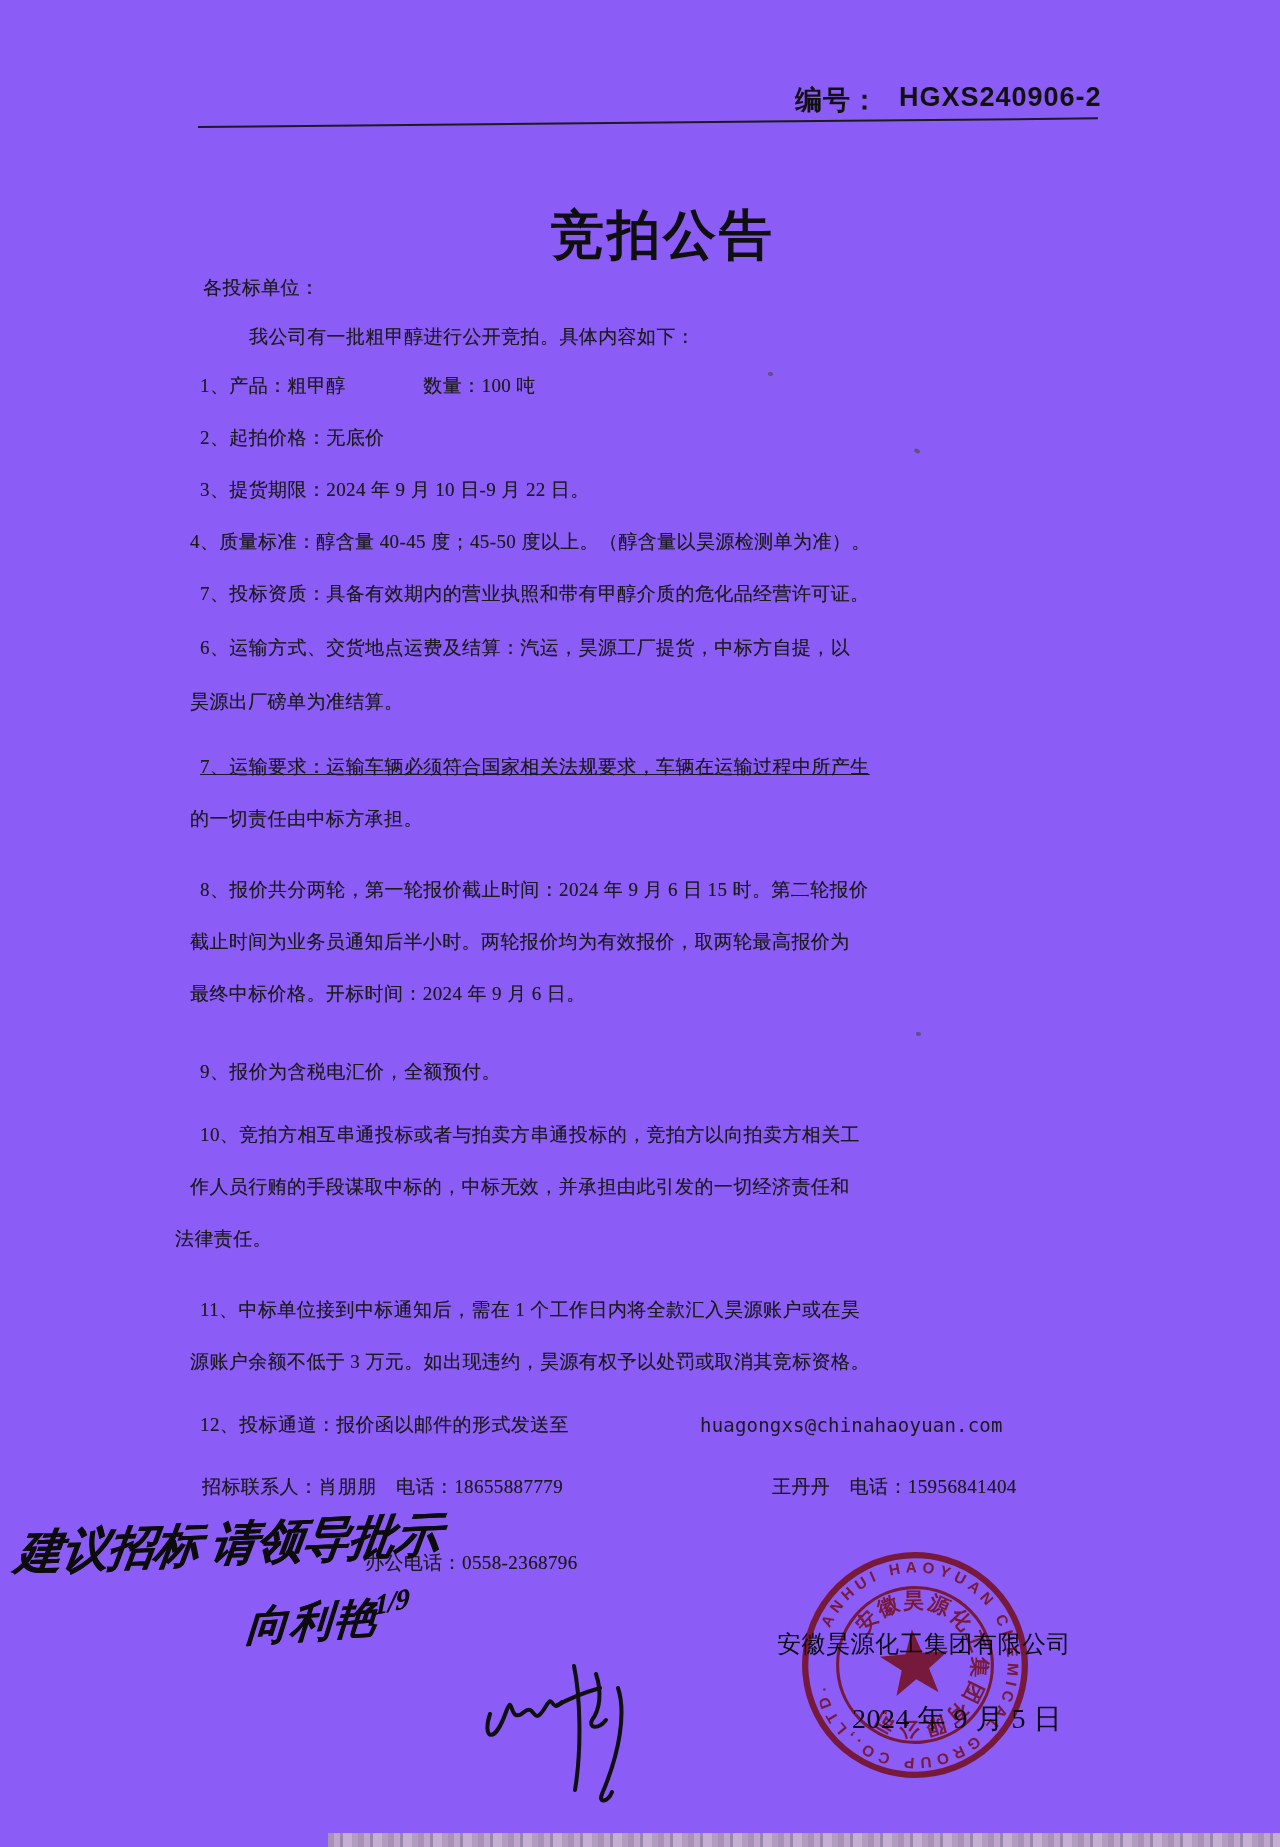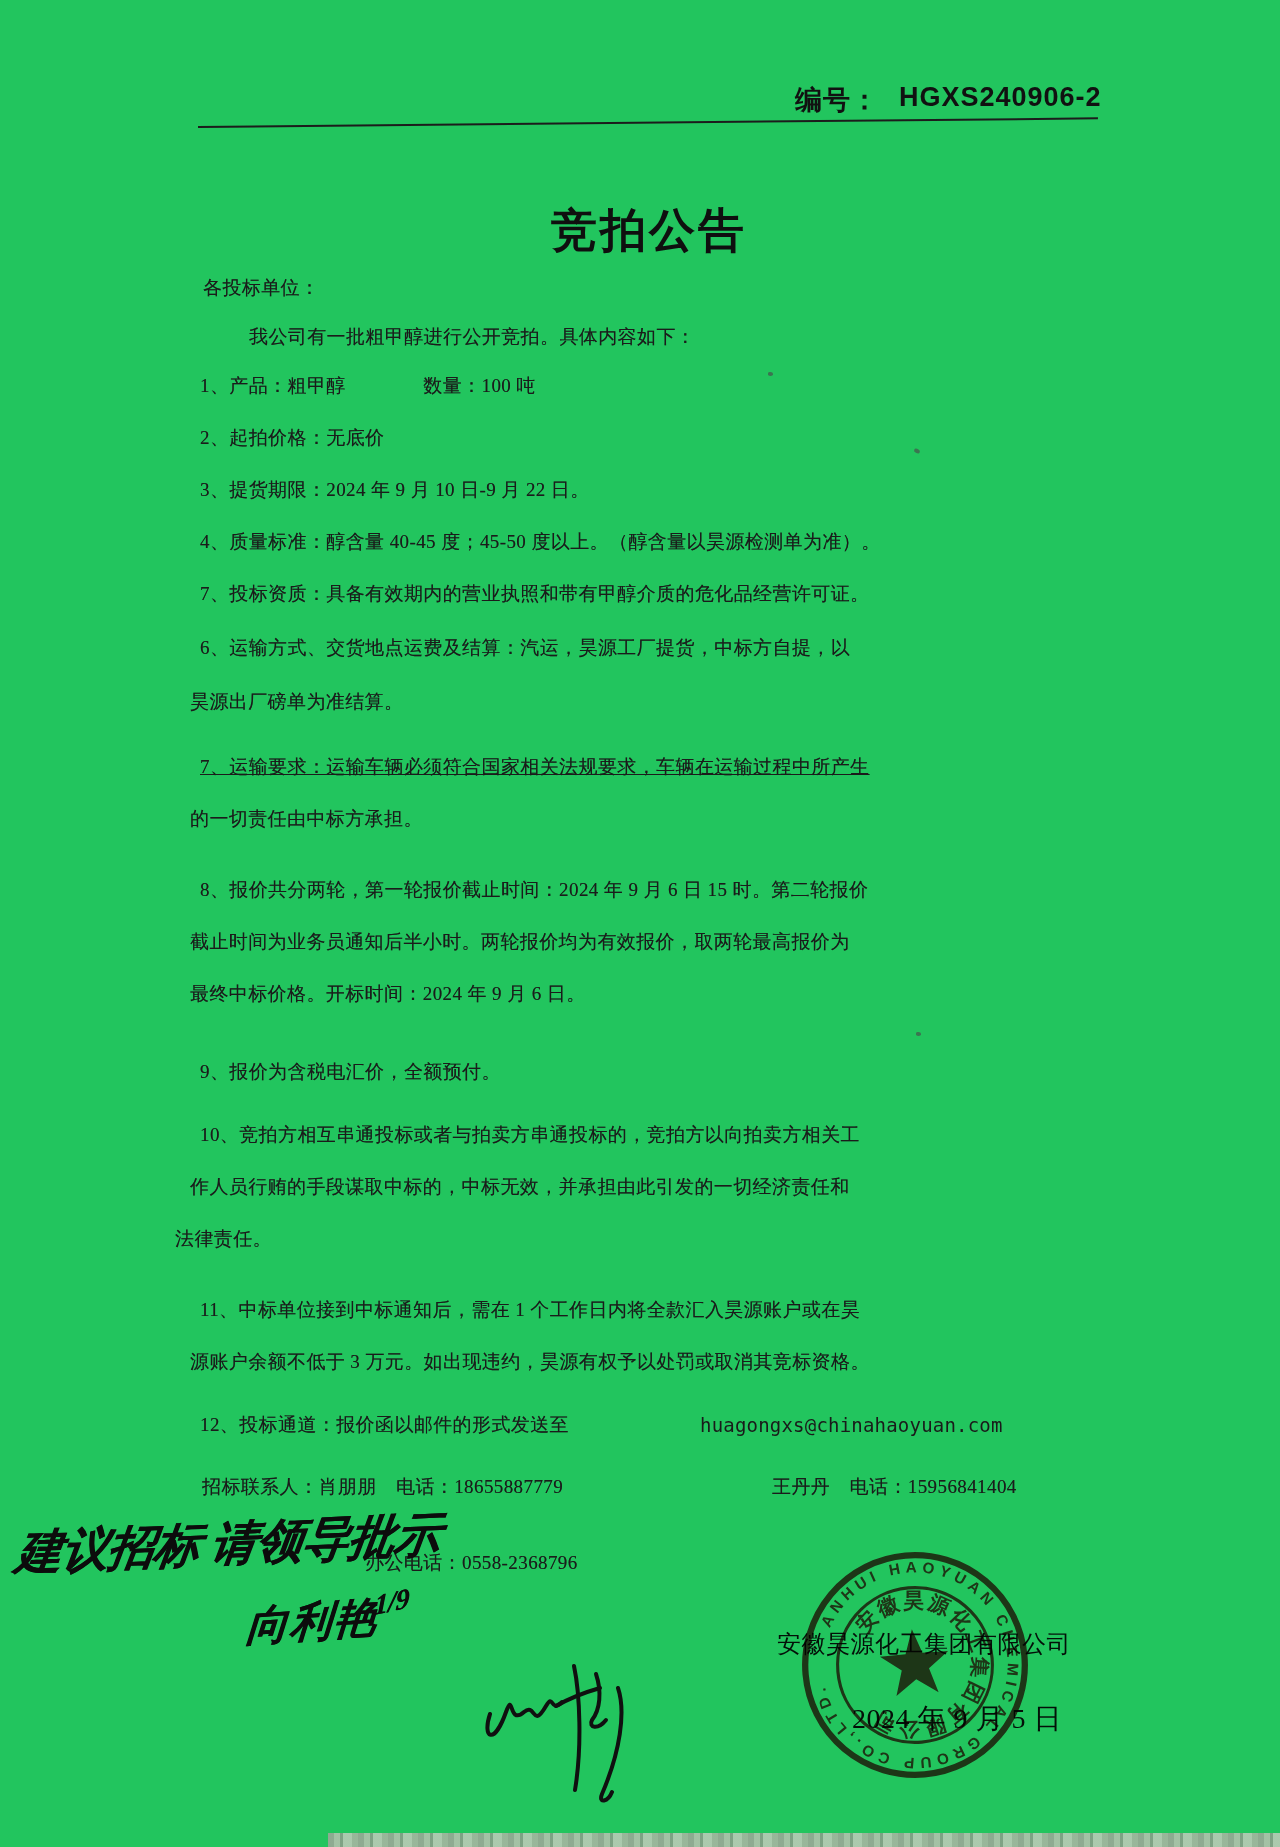--- a/index.html
+++ b/index.html
@@ -1,41 +1,41 @@
 <!DOCTYPE html>
 <html><head>
 <meta charset="utf-8">
 <style>
   html,body{margin:0;padding:0;background:#e8e6e2;}
   #page{
     position:relative;
     width:1280px;height:1847px;
     margin:0 auto;
-    background:#22c55e;
+    background:#8b5cf6;
     overflow:hidden;
     font-family:"Liberation Serif","DejaVu Serif",serif;
     color:#1a1a1a;
   }
   .abs{position:absolute;white-space:nowrap;}
   
   .doc-number{
     top:82px;left:795px;
     font-family:"Liberation Sans","DejaVu Sans",sans-serif;
     font-weight:bold;font-size:27px;letter-spacing:1px;
     display:flex;gap:20px;color:#111;
   }
   .header-rule{
     top:126px;left:198px;width:900px;height:2px;
     background:#1c1c1c;transform:rotate(-0.55deg);
     transform-origin:left center;
   }
   
   .doc-title{
     top:200px;left:551px;
-    font-size:46px;font-weight:bold;letter-spacing:3px;color:#0f0f0f;
+    font-size:53px;font-weight:bold;letter-spacing:3px;color:#0f0f0f;
   }
   
   .bline{
     font-size:19px;letter-spacing:0.4px;color:#1b1b1b;
     text-shadow:0 0 0.5px rgba(20,20,20,0.5);
   }
   .monoline{
     font-family:"DejaVu Sans Mono","Liberation Mono",monospace;
     font-size:19px;letter-spacing:0.2px;
   }
@@ -94,21 +94,21 @@
   <div class="abs header-rule"></div>
 
   <div class="abs doc-title">竞拍公告</div>
 
   <div id="body-lines">
       <div class="abs bline" style="left: 203px; top: 275px;">各投标单位：</div>
       <div class="abs bline" style="left: 249px; top: 324px;">我公司有一批粗甲醇进行公开竞拍。具体内容如下：</div>
       <div class="abs bline" style="left: 200px; top: 373px;">1、产品：粗甲醇　　　　数量：100 吨</div>
       <div class="abs bline" style="left: 200px; top: 425px;">2、起拍价格：无底价</div>
       <div class="abs bline" style="left: 200px; top: 477px; font-family: Liberation Serif, serif;">3、提货期限：2024 年 9 月 10 日-9 月 22 日。</div>
-      <div class="abs bline" style="left: 200px; top: 529px; font-family: Liberation Serif, serif;">4、质量标准：醇含量 40-45 度；45-50 度以上。（醇含量以昊源检测单为准）。</div>
+      <div class="abs bline" style="left: 190px; top: 529px; font-family: Liberation Serif, serif;">4、质量标准：醇含量 40-45 度；45-50 度以上。（醇含量以昊源检测单为准）。</div>
       <div class="abs bline" style="left: 200px; top: 581px;">7、投标资质：具备有效期内的营业执照和带有甲醇介质的危化品经营许可证。</div>
       <div class="abs bline" style="left: 200px; top: 635px;">6、运输方式、交货地点运费及结算：汽运，昊源工厂提货，中标方自提，以</div>
       <div class="abs bline" style="left: 190px; top: 689px;">昊源出厂磅单为准结算。</div>
       <div class="abs bline" style="left: 200px; top: 754px; text-decoration: underline;">7、运输要求：运输车辆必须符合国家相关法规要求，车辆在运输过程中所产生</div>
       <div class="abs bline" style="left: 190px; top: 806px;">的一切责任由中标方承担。</div>
       <div class="abs bline" style="left: 200px; top: 877px;">8、报价共分两轮，第一轮报价截止时间：2024 年 9 月 6 日 15 时。第二轮报价</div>
       <div class="abs bline" style="left: 190px; top: 929px;">截止时间为业务员通知后半小时。两轮报价均为有效报价，取两轮最高报价为</div>
       <div class="abs bline" style="left: 190px; top: 981px;">最终中标价格。开标时间：2024 年 9 月 6 日。</div>
       <div class="abs bline" style="left: 200px; top: 1059px;">9、报价为含税电汇价，全额预付。</div>
       <div class="abs bline" style="left: 200px; top: 1122px;">10、竞拍方相互串通投标或者与拍卖方串通投标的，竞拍方以向拍卖方相关工</div>

